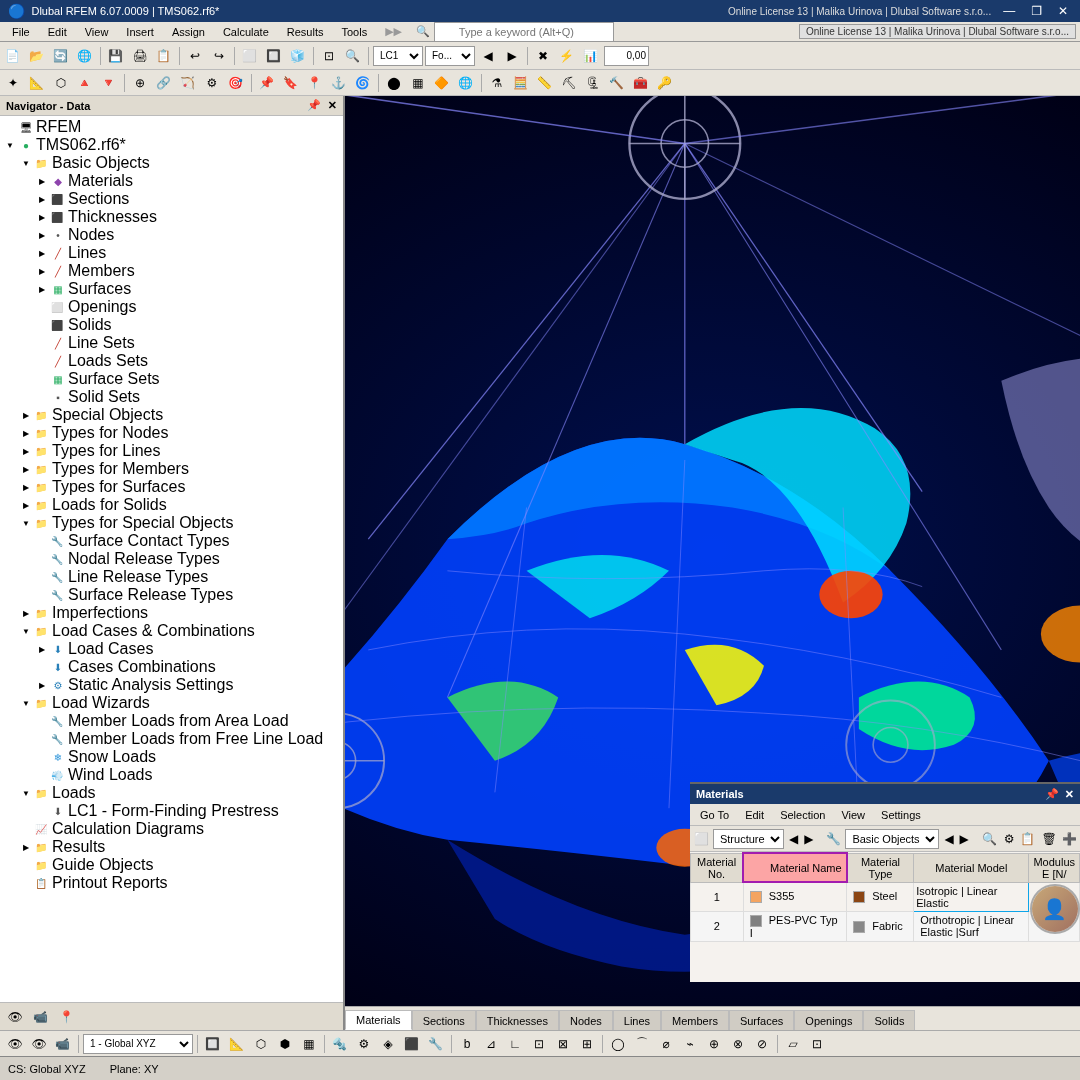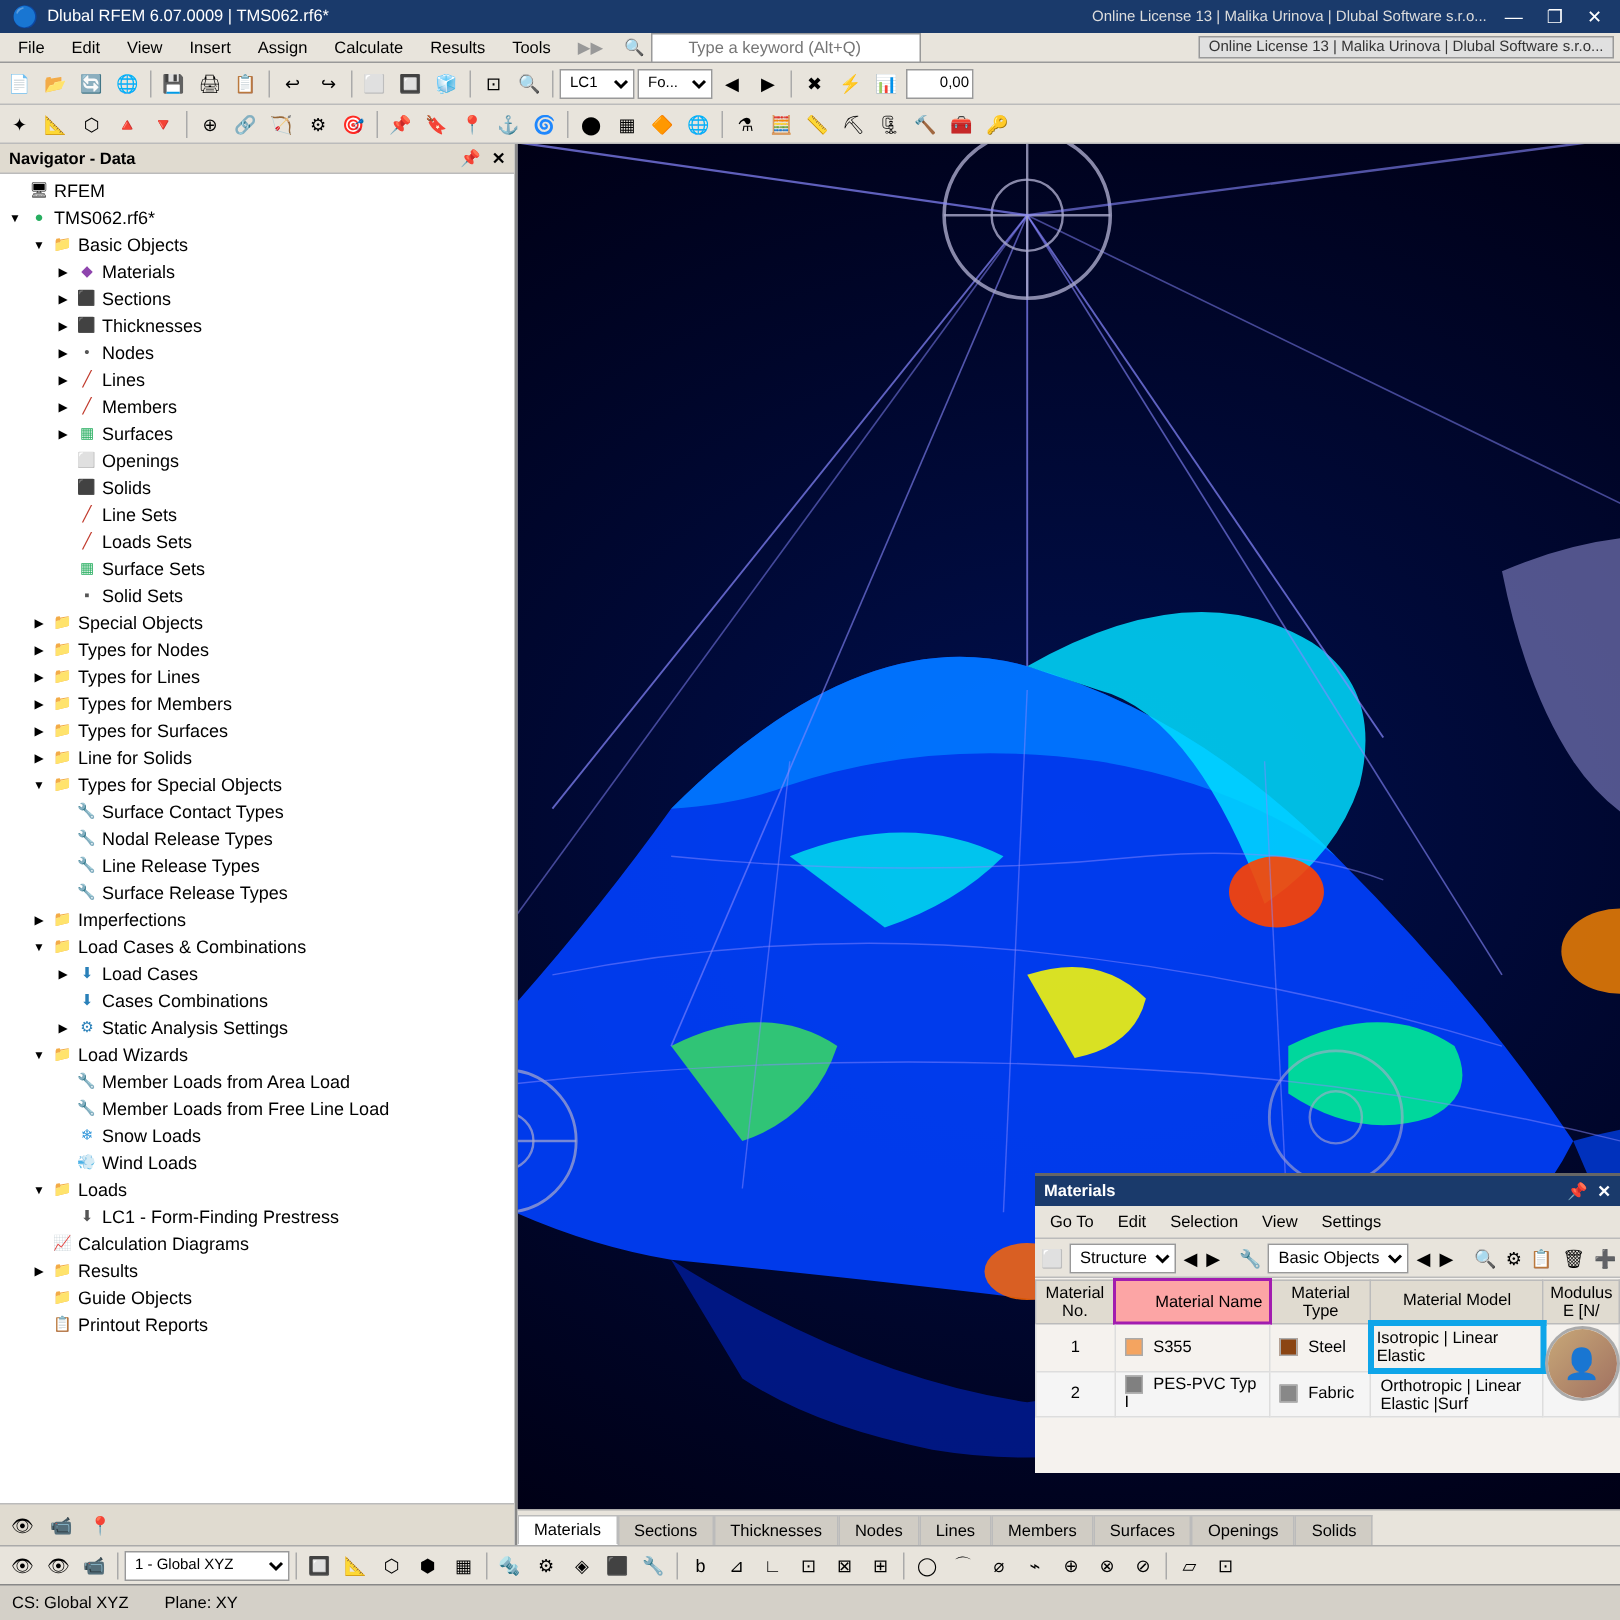--- a/index.html
+++ b/index.html
@@ -25,21 +25,21 @@
     .tb-combo { height: 20px; border: 1px solid #999; background: #fff; font-size: 10px; padding: 0 2px; }
 
     
     #navigator { width: 345px; background: #fff; border-right: 1px solid #999; display: flex; flex-direction: column; overflow: hidden; }
     #nav-header { background: #e0dbd0; padding: 2px 6px; font-weight: bold; font-size: 11px; border-bottom: 1px solid #bbb; display: flex; align-items: center; justify-content: space-between; height: 20px; }
     #nav-tree { flex: 1; overflow-y: auto; overflow-x: hidden; padding: 2px 0; }
 
     .tree-item { display: flex; align-items: center; padding: 1px 0; cursor: pointer; white-space: nowrap; height: 18px; }
     .tree-toggle { width: 16px; text-align: center; font-size: 9px; cursor: pointer; flex-shrink: 0; }
     .tree-icon { width: 16px; height: 16px; margin-right: 2px; display: inline-flex; align-items: center; justify-content: center; font-size: 10px; flex-shrink: 0; }
-    .tree-label { font-size: 12px; }
+    .tree-label { font-size: 16px; }
     .indent-0 { padding-left: 2px; }
     .indent-1 { padding-left: 18px; }
     .indent-2 { padding-left: 34px; }
 
     
     #viewport { flex: 1; position: relative; background: #000033; overflow: hidden; }
     
     
     .mat-table { width: 100%; border-collapse: collapse; font-size: 11px; }
     .mat-table th { background: #e0dbd0; border: 1px solid #bbb; padding: 2px 6px; text-align: center; font-weight: normal; }
@@ -312,21 +312,21 @@
 
       <div class="tree-item indent-1">
         <span class="tree-toggle" style="font-size:8px;">▶</span>
         <span class="tree-icon folder-icon">📁</span>
         <span class="tree-label">Types for Surfaces</span>
       </div>
 
       <div class="tree-item indent-1">
         <span class="tree-toggle" style="font-size:8px;">▶</span>
         <span class="tree-icon folder-icon">📁</span>
-        <span class="tree-label">Line for Solids</span>
+        <span class="tree-label">Loads for Solids</span>
       </div>
 
       <div class="tree-item indent-1">
         <span class="tree-toggle" style="font-size:8px;">▼</span>
         <span class="tree-icon folder-icon">📁</span>
         <span class="tree-label">Types for Special Objects</span>
       </div>
 
       <div class="tree-item indent-2">
         <span class="tree-toggle"></span>
@@ -618,21 +618,21 @@
             <tr>
               <td style="text-align:center; border:1px solid #ddd; padding:2px 4px;">1</td>
               <td style="border:1px solid #ddd; padding:2px 6px;">
                 <span style="display:inline-block; width:12px; height:12px; background:#f4a460; border:1px solid #aaa; vertical-align:middle; margin-right:4px;"></span>
                 S355
               </td>
               <td style="border:1px solid #ddd; padding:2px 6px;">
                 <span style="display:inline-block; width:12px; height:12px; background:#8B4513; border:1px solid #aaa; vertical-align:middle; margin-right:4px;"></span>
                 Steel
               </td>
-              <td style="border:4px solid #0ea5e9; padding:2px 2px;">Isotropic | Linear Elastic</td>
+              <td style="border:1px solid #0ea5e9; padding:2px 2px;">Isotropic | Linear Elastic</td>
               <td style="border:1px solid #ddd; padding:2px 4px;"></td>
             </tr>
             <tr style="background:#f5f5f5;">
               <td style="text-align:center; border:1px solid #ddd; padding:2px 4px;">2</td>
               <td style="border:1px solid #ddd; padding:2px 6px;">
                 <span style="display:inline-block; width:12px; height:12px; background:#808080; border:1px solid #aaa; vertical-align:middle; margin-right:4px;"></span>
                 PES-PVC Typ I
               </td>
               <td style="border:1px solid #ddd; padding:2px 6px;">
                 <span style="display:inline-block; width:12px; height:12px; background:#888; border:1px solid #aaa; vertical-align:middle; margin-right:4px;"></span>

